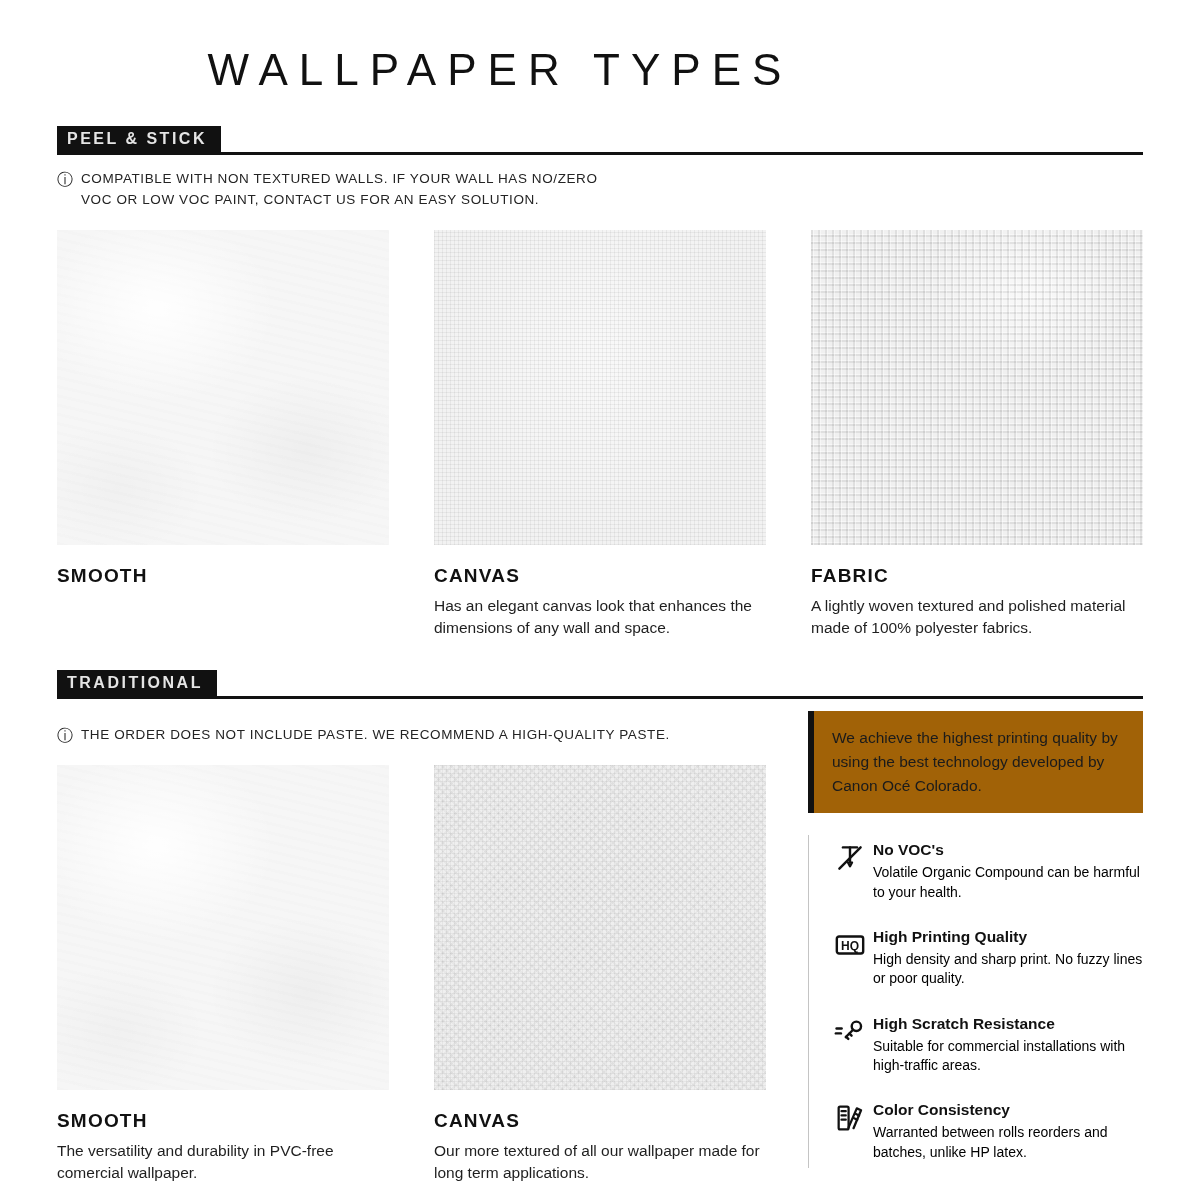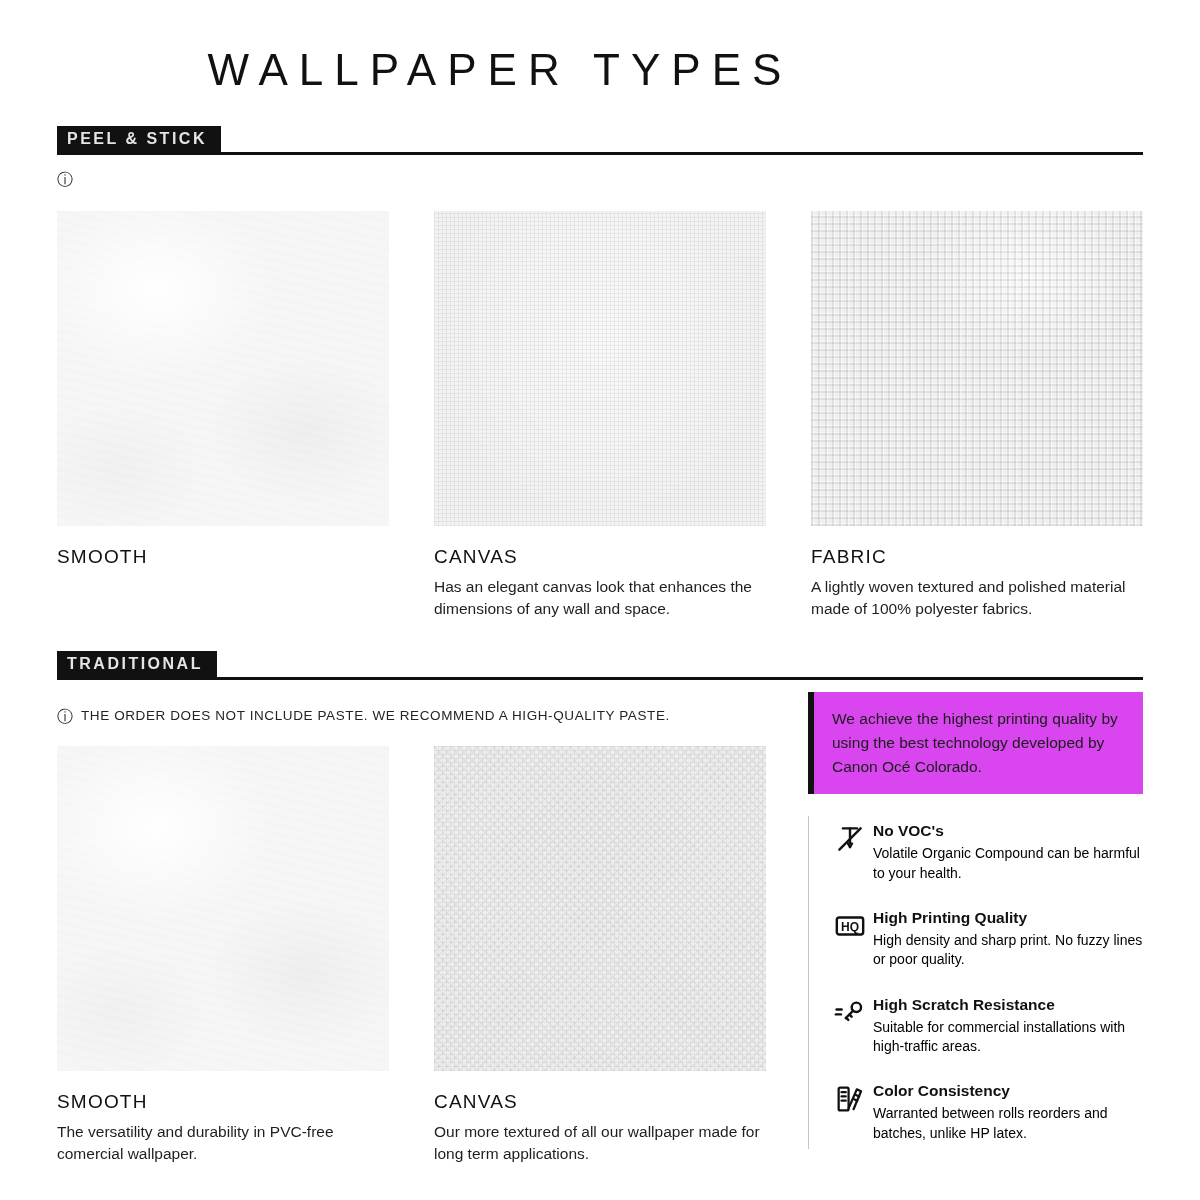--- a/index.html
+++ b/index.html
@@ -66,31 +66,31 @@
   }
   .tex-canvas-rough {
     background-color: #efefef;
     background-image:
       repeating-linear-gradient(45deg, rgba(0,0,0,.035) 0 2px, transparent 2px 6px),
       repeating-linear-gradient(-45deg, rgba(0,0,0,.035) 0 2px, transparent 2px 6px),
       repeating-linear-gradient(90deg, rgba(0,0,0,.045) 0 1px, transparent 1px 4px),
       repeating-linear-gradient(0deg, rgba(0,0,0,.045) 0 1px, transparent 1px 4px);
   }
 
-  .sw-name { margin-top: 20px; font-size: 19px; font-weight: 400; letter-spacing: 1.2px; color: #111; }
+  .sw-name { margin-top: 20px; font-size: 19px; font-weight: 700; letter-spacing: 1.2px; color: #111; }
   .sw-desc { margin-top: 8px; font-size: 15.5px; line-height: 1.4; color: #1f1f1f; max-width: 345px; }
 
   
   .trad-body { display: flex; margin-top: 12px; }
   .trad-left { width: 709px; flex: 0 0 709px; }
   .trad-left .swatch-row { margin-top: 18px; }
 
   .aside { width: 335px; margin-left: 42px; }
   .quote {
-    background: #d946ef;
+    background: #a16207;
     border-left: 6px solid #111;
     padding: 15px 18px;
     font-size: 15.5px;
     line-height: 1.55;
     color: #1b1b1b;
   }
   .features {
     margin-top: 22px;
     border-left: 1px solid #c4c4c4;
     padding: 6px 0 6px 24px;
@@ -109,20 +109,22 @@
 
   <h1 class="title">WALLPAPER TYPES</h1>
 
   <section>
     <div class="sec-head">
       <span class="sec-label">PEEL &amp; STICK</span>
     </div>
 
     <div class="note">
       <span class="info-glyph">ⓘ</span>
+      <span class="note-text">COMPATIBLE WITH NON TEXTURED WALLS. IF YOUR WALL HAS NO/ZERO
+VOC OR LOW VOC PAINT, CONTACT US FOR AN EASY SOLUTION.</span>
     </div>
 
     <div class="swatch-row">
       <figure class="card">
         <div class="swatch tex-smooth"></div>
         <figcaption>
           <div class="sw-name">SMOOTH</div>
         </figcaption>
       </figure>
 

